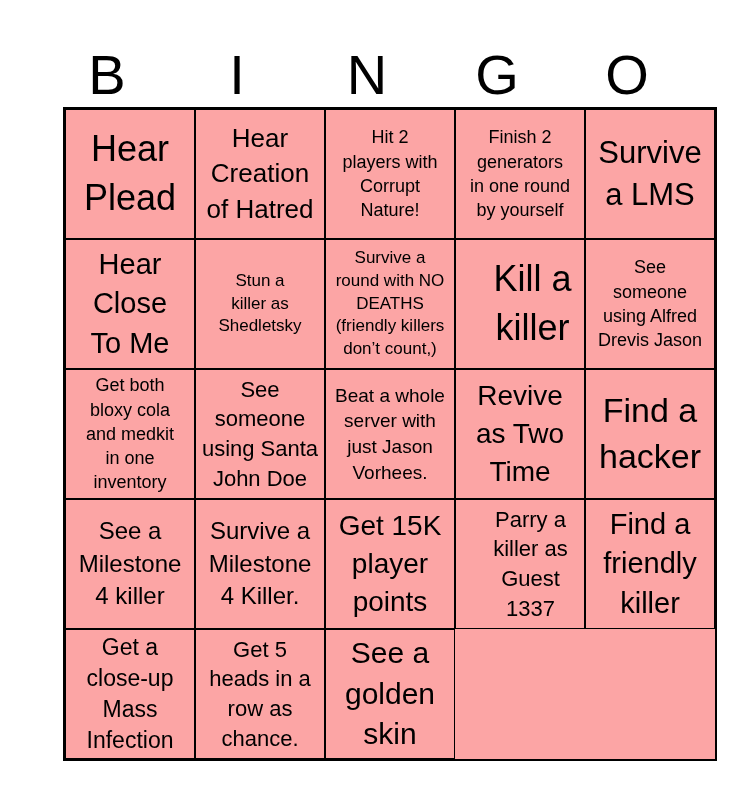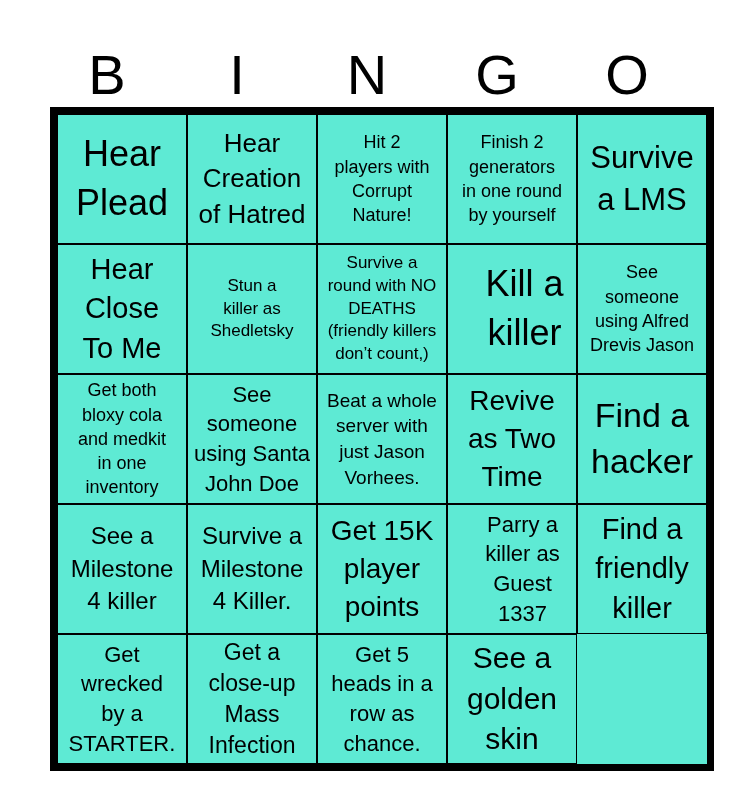--- a/index.html
+++ b/index.html
@@ -28,28 +28,28 @@
     box-sizing: border-box;
   }
   .title-letter {
     text-align: center;
     font-size: 56px;
     line-height: 1;
     padding-bottom: 4px;
     letter-spacing: 0;
   }
   .grid {
-    margin-left: 50px;
+    margin-left: 63px;
     width: 650px;
     height: 650px;
-    border: 7px solid #4d7c0f;
+    border: 2px solid #4d7c0f;
     display: grid;
     grid-template-columns: repeat(5, 130px);
     grid-template-rows: repeat(5, 130px);
-    background: #5eead4;
+    background: #fca5a5;
   }
   .cell {
     border: 1px solid #000000;
     box-sizing: border-box;
     display: flex;
     align-items: center;
     justify-content: center;
     text-align: center;
     white-space: pre-line;
     line-height: 1.35;
@@ -129,24 +129,20 @@
       <div class="cell" style="font-size: 28px; border-color: rgb(0, 0, 0);">Get 15K
 player
 points</div>
       <div class="cell" style="font-size: 22px; border-color: rgb(0, 0, 0); padding-left: 23px;">Parry a
 killer as
 Guest
 1337</div>
       <div class="cell" style="font-size: 29px; border-color: rgb(0, 0, 0);">Find a
 friendly
 killer</div>
-      <div class="cell" style="font-size: 22px; border-color: rgb(0, 0, 0);">Get
-wrecked
-by a
-STARTER.</div>
       <div class="cell" style="font-size: 23px; border-color: rgb(0, 0, 0);">Get a
 close-up
 Mass
 Infection</div>
       <div class="cell" style="font-size: 22px; border-color: rgb(0, 0, 0);">Get 5
 heads in a
 row as
 chance.</div>
       <div class="cell" style="font-size: 30px; border-color: rgb(0, 0, 0);">See a
 golden

